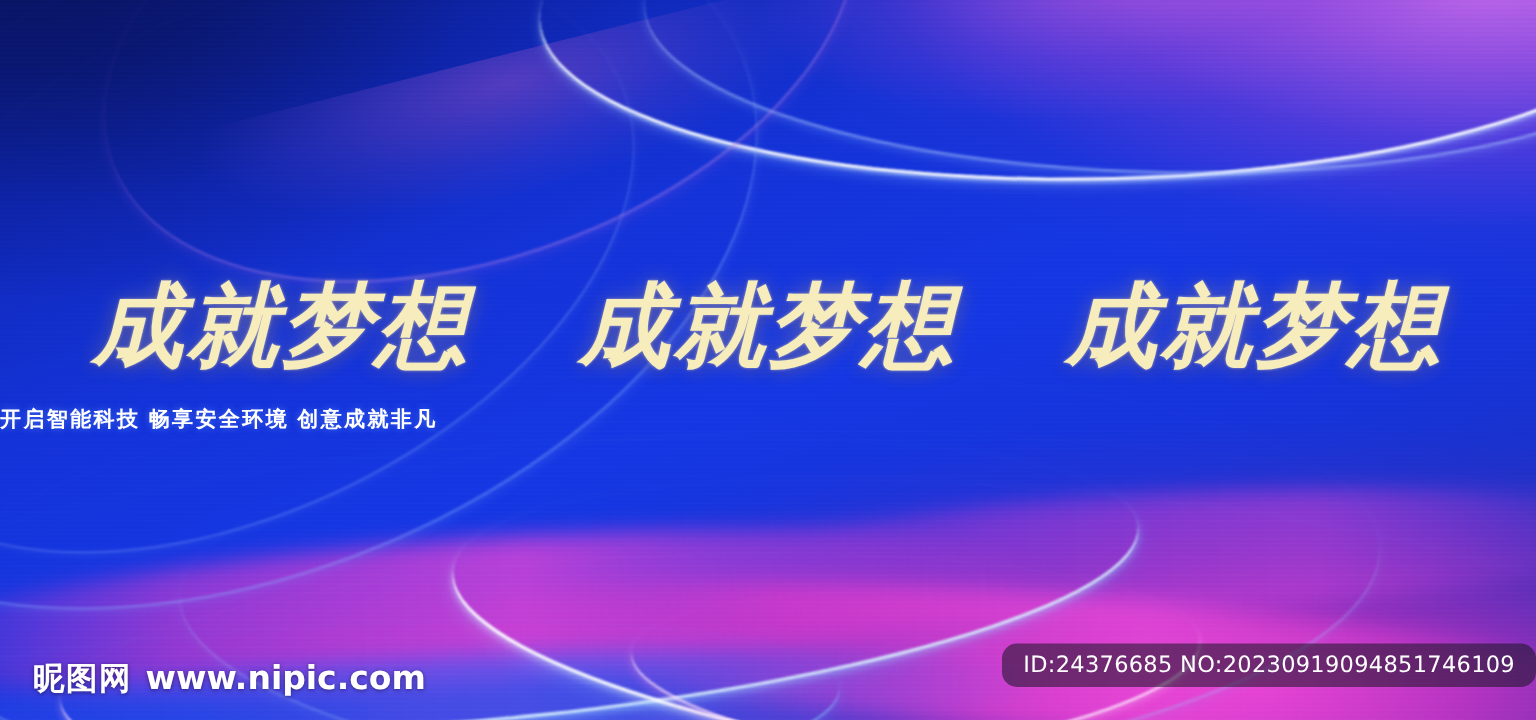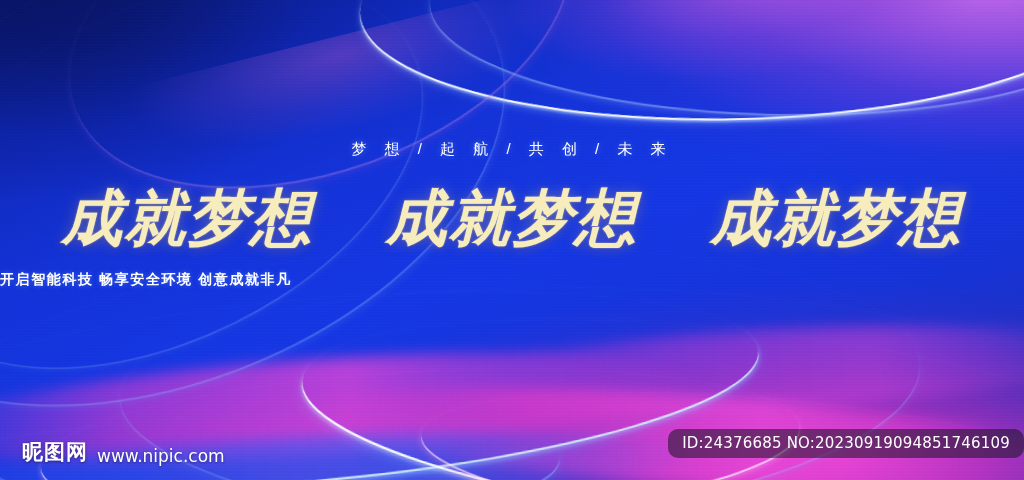--- a/index.html
+++ b/index.html
@@ -381,35 +381,35 @@
     text-shadow: 0 0 5px rgba(110,160,255,0.50);
     white-space: nowrap;
   }
 
   
   .watermark {
     position: absolute;
     left: 22px;
     bottom: 14px;
     display: flex;
-    align-items: flex-end;
+    align-items: center;
     gap: 9px;
     color: #ffffff;
   }
   .wm-cn {
     font-family: "DejaVu Sans", "Liberation Sans", sans-serif;
     font-size: 21px;
     font-weight: 700;
     letter-spacing: 1px;
     text-shadow: 0 1px 3px rgba(0,0,0,0.45);
   }
   .wm-url {
     font-family: "DejaVu Sans", "Liberation Sans", sans-serif;
-    font-size: 17px;
-    font-weight: 400;
+    font-size: 22px;
+    font-weight: 700;
     letter-spacing: 0px;
     text-shadow: 0 1px 3px rgba(0,0,0,0.45);
   }
 
   .idbar {
     position: absolute;
     right: 0px;
     bottom: 22px;
     background: rgba(22,20,34,0.55);
     color: #ffffff;
@@ -450,21 +450,20 @@
   <div class="streak streak-low-1"></div>
   <div class="streak streak-low-2"></div>
   <div class="streak streak-low-3"></div>
   <div class="streak streak-low-4"></div>
   <div class="streak streak-low-5"></div>
 
   <div class="bg-layer bg-scan"></div>
 
   <div class="content">
 
-    <div class="eyebrow">梦 想 / 起 航 / 共 创 / 未 来</div>
 
     <div class="headline">
       <span>成就梦想</span>
       <span class="gap"></span>
       <span>成就梦想</span>
       <span class="gap"></span>
       <span>成就梦想</span>
     </div>
 
     <div class="tagline">开启智能科技 畅享安全环境 创意成就非凡</div>

